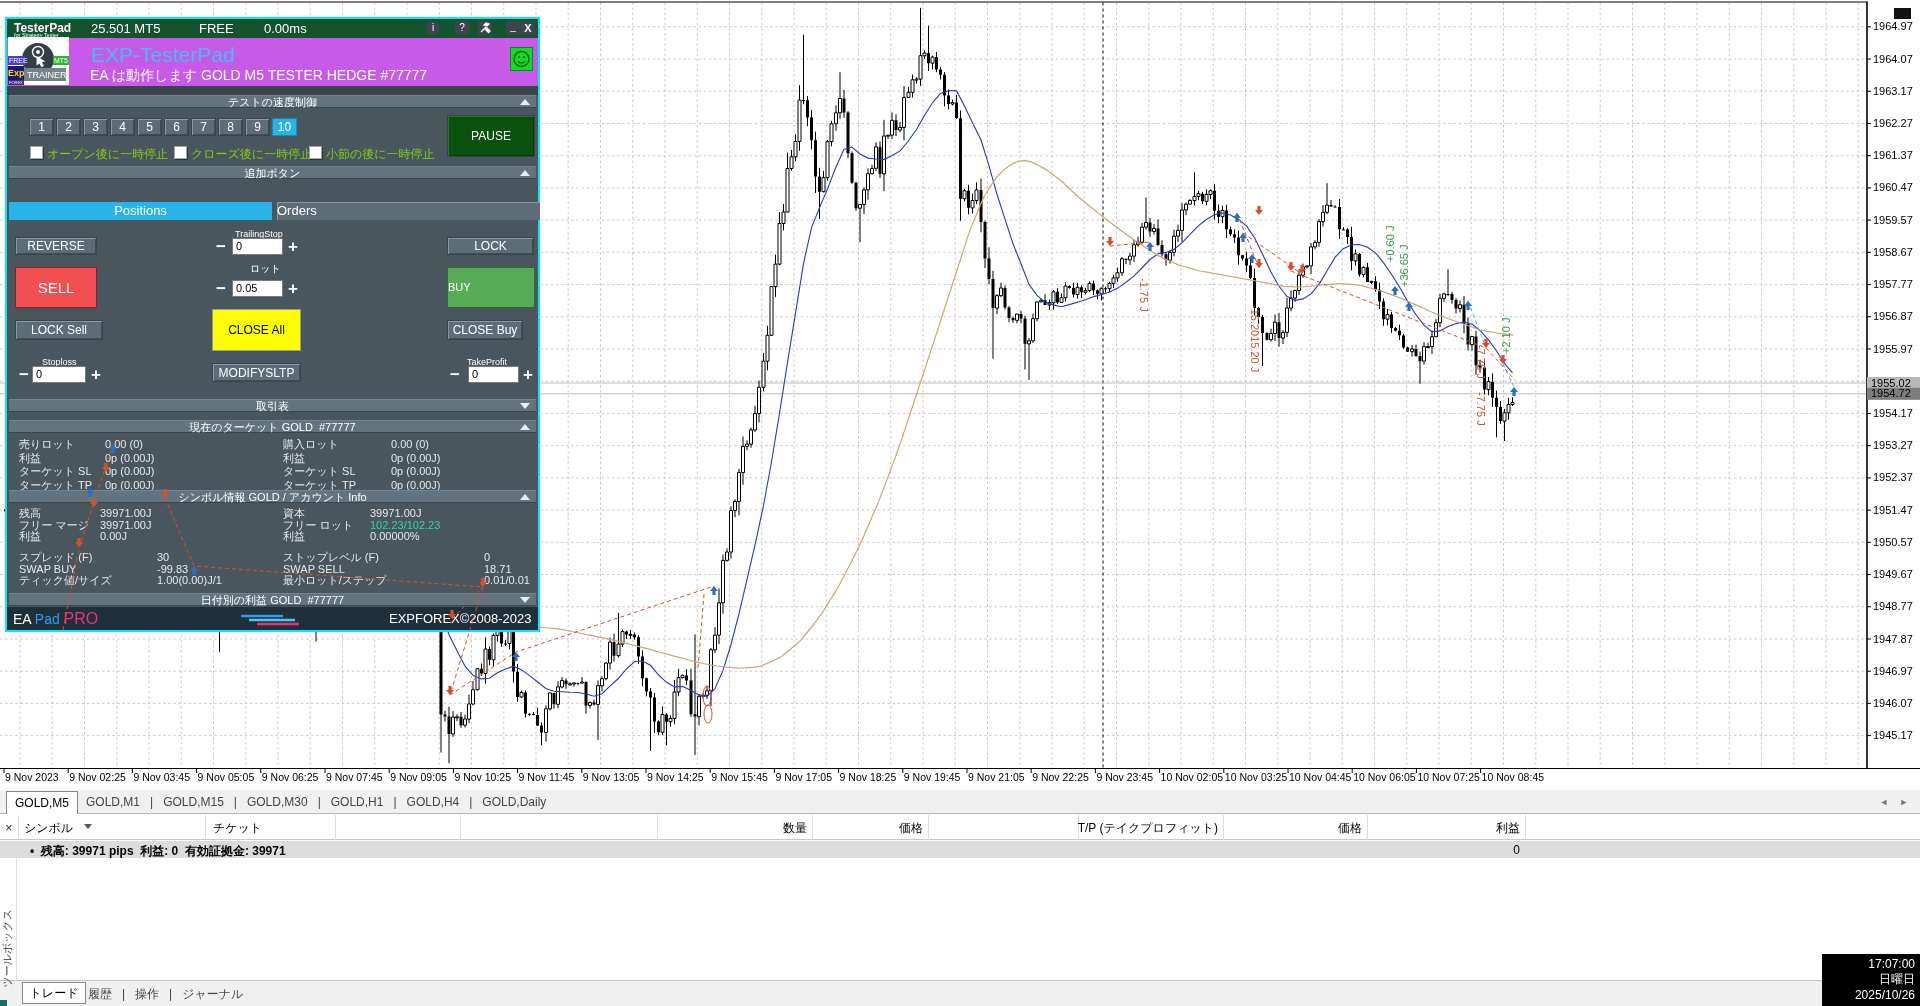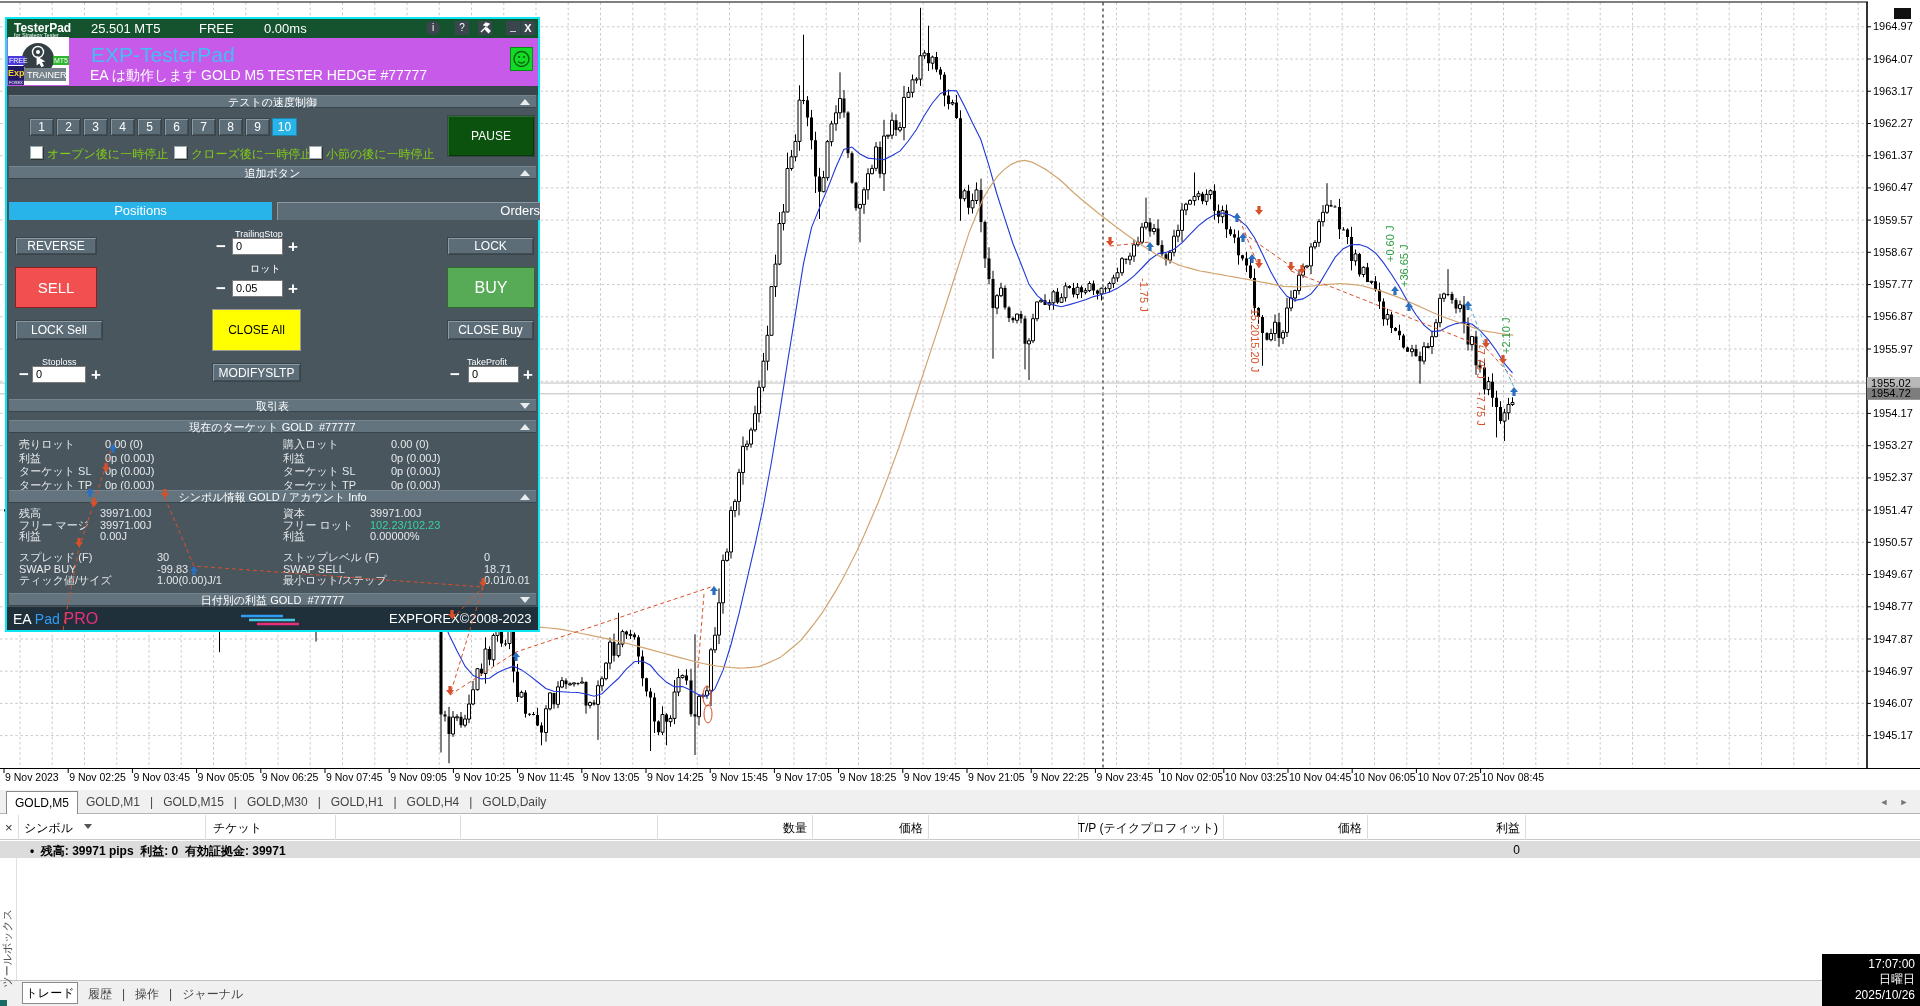--- a/index.html
+++ b/index.html
@@ -230,36 +230,36 @@
       <div class="btn" style="left:265px;top:99px;width:25px;height:18px;line-height:17px;background:#28b4e8;box-shadow:none;border-color:#1d86ad">10</div>
  <div class="btn" style="left:440px;top:96px;width:88px;height:42px;line-height:40px;background:#0a520d;box-shadow:inset 1px 1px 0 #2c7030,inset -1px -1px 0 #063808">PAUSE</div>
  <div class="chk" style="left:23px;top:127px"></div>
       <div class="ctext" style="left:40px;top:127px">オープン後に一時停止</div>
  <div class="chk" style="left:167px;top:127px"></div>
       <div class="ctext" style="left:184px;top:127px">クローズ後に一時停止</div>
  <div class="chk" style="left:302px;top:127px"></div>
       <div class="ctext" style="left:319px;top:127px">小節の後に一時停止</div>
  <div class="hdr" style="top:147px">追加ボタン<span class="tri triu"></span></div>
  <div class="abs" style="left:2px;top:183px;width:263px;height:18px;background:#28b4e8;color:#fff;font-size:13px;text-align:center;line-height:17px">Positions</div>
- <div class="abs" style="left:270px;top:183px;width:263px;height:18px;background:#5d6d77;color:#fff;font-size:13px;text-align:right;line-height:17px;box-shadow:inset 1px 1px 0 #8b99a2">Orders</div>
+ <div class="abs" style="left:270px;top:183px;width:263px;height:18px;background:#5d6d77;color:#fff;font-size:13px;text-align:left;line-height:17px;box-shadow:inset 1px 1px 0 #8b99a2">Orders</div>
  <div class="lbl" style="left:228px;top:210px">TrailingStop</div>
  <div class="btn" style="left:8px;top:218px;width:82px;height:18px;line-height:17px">REVERSE</div>
  <div class="pm" style="left:209px;top:221px">−</div>
  <div class="inp" style="left:225px;top:219px;width:51px;height:17px">0</div>
  <div class="pm" style="left:281px;top:221px">+</div>
  <div class="btn" style="left:440px;top:218px;width:87px;height:18px;line-height:17px">LOCK</div>
  <div class="lbl" style="left:243px;top:243px;font-size:10px">ロット</div>
  <div class="abs" style="left:8px;top:248px;width:82px;height:41px;background:#f25050;border:1px solid #8d1f1f;color:#fff;font-size:15px;text-align:center;line-height:39px">SELL</div>
  <div class="pm" style="left:209px;top:263px">−</div>
  <div class="inp" style="left:225px;top:261px;width:51px;height:17px">0.05</div>
  <div class="pm" style="left:281px;top:263px">+</div>
- <div class="abs" style="left:440px;top:248px;width:88px;height:41px;background:#57ab57;border:1px solid #2d6b2d;color:#fff;font-size:16px;text-align:center;line-height:39px">BUY</div>
+ <div class="abs" style="left:440px;top:248px;width:88px;height:41px;background:#57ab57;border:1px solid #2d6b2d;color:#fff;font-size:11px;line-height:39px">BUY</div>
  <div class="btn" style="left:8px;top:301px;width:88px;height:20px;line-height:19px">LOCK Sell</div>
  <div class="abs" style="left:205px;top:290px;width:89px;height:42px;background:#ffff00;border:1px solid #999;color:#000;font-size:12px;text-align:center;line-height:40px">CLOSE All</div>
- <div class="btn" style="left:440px;top:301px;width:87px;height:20px;line-height:19px">CLOSE Buy</div>
+ <div class="btn" style="left:440px;top:301px;width:76px;height:20px;line-height:19px">CLOSE Buy</div>
  <div class="lbl" style="left:35px;top:338px">Stoploss</div>
  <div class="pm" style="left:12px;top:349px">−</div>
  <div class="inp" style="left:25px;top:347px;width:54px;height:17px">0</div>
  <div class="pm" style="left:84px;top:349px">+</div>
  <div class="btn" style="left:205px;top:344px;width:89px;height:19px;line-height:18px">MODIFYSLTP</div>
  <div class="lbl" style="left:460px;top:338px">TakeProfit</div>
  <div class="pm" style="left:443px;top:349px">−</div>
  <div class="inp" style="left:461px;top:347px;width:51px;height:17px">0</div>
  <div class="pm" style="left:516px;top:349px">+</div>
  <div class="hdr" style="top:380px">取引表<span class="tri trid"></span></div>
@@ -357,21 +357,21 @@
  <div class="abs" style="left:0;top:5px;width:923px;text-align:right;font-size:12px;color:#000">価格</div>
  <div class="abs" style="left:0;top:5px;width:1218px;text-align:right;font-size:12px;color:#000">T/P (テイクプロフィット)</div>
  <div class="abs" style="left:0;top:5px;width:1362px;text-align:right;font-size:12px;color:#000">価格</div>
  <div class="abs" style="left:0;top:5px;width:1520px;text-align:right;font-size:12px;color:#000">利益</div>
 </div>
 <div class="abs" style="left:0;top:841px;width:1920px;height:17px;background:#dcdcdc">
  <div class="abs" style="left:30px;top:2px;font-size:12px;color:#000;font-weight:bold">•&nbsp;&nbsp;残高: 39971 pips&nbsp;&nbsp;利益: 0&nbsp;&nbsp;有効証拠金: 39971</div>
  <div class="abs" style="left:0;top:2px;width:1520px;text-align:right;font-size:12px;color:#000">0</div>
 </div>
 <div class="abs" style="left:0;top:980px;width:1920px;height:26px;background:#f0f0f0;border-top:1px solid #c0c0c0">
- <div class="abs" style="left:22px;top:1px;width:56px;height:22px;background:#fff;border:1px solid #8a8a8a;font-size:12px;color:#000;text-align:center;line-height:21px">トレード</div>
+ <div class="abs" style="left:22px;top:1px;width:64px;height:22px;background:#fff;border:1px solid #8a8a8a;font-size:12px;color:#000;text-align:center;line-height:21px">トレード</div>
  <div class="abs" style="left:88px;top:5px;font-size:12px;color:#444">履歴&nbsp;&nbsp;&nbsp;|&nbsp;&nbsp;&nbsp;操作&nbsp;&nbsp;&nbsp;|&nbsp;&nbsp;&nbsp;ジャーナル</div>
 </div>
 <div class="abs" style="left:16px;top:858px;width:1px;height:122px;background:#e0e0e0"></div>
 <div class="abs" style="left:-43px;top:930px;width:100px;font-size:11px;color:#555;transform:rotate(-90deg)">ツールボックス</div>
 <div class="abs" style="left:1822px;top:954px;width:98px;height:52px;background:#000;color:#fff;text-align:right">
  <div style="margin:3px 5px 0 0;font-size:12px">17:07:00</div>
  <div style="margin:0 5px 0 0;font-size:12px">日曜日</div>
  <div style="margin:0 5px 0 0;font-size:12px">2025/10/26</div>
 </div>
 <div class="abs" style="left:0;top:1000px;width:7px;height:6px;background:#1a6a66"></div>

